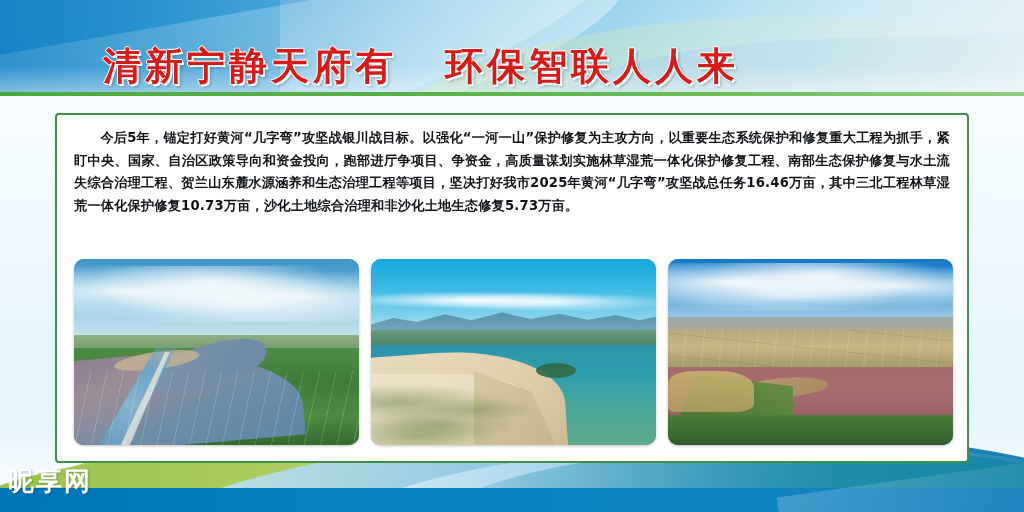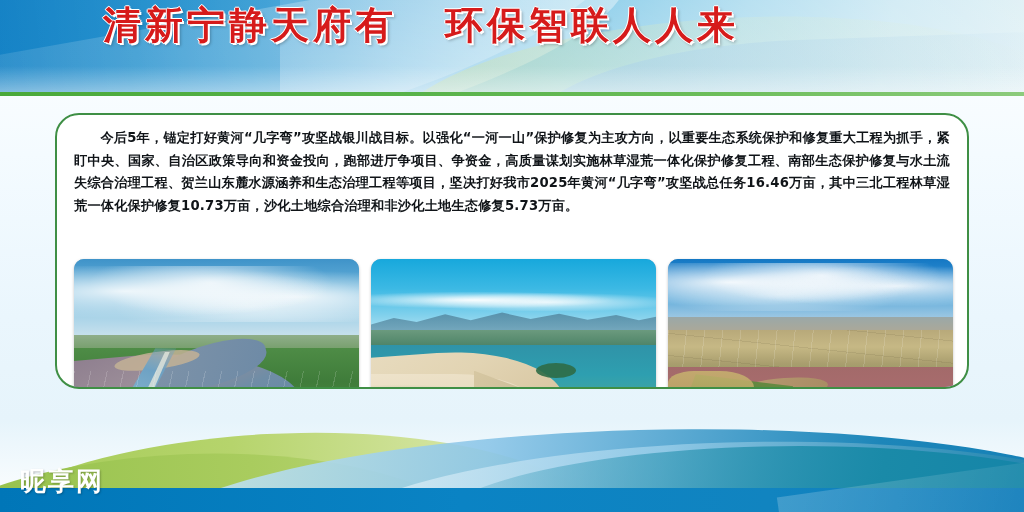--- a/index.html
+++ b/index.html
@@ -43,21 +43,21 @@
   .hw6 { left:0; top:66px; width:1024px; height:36px;
     background:linear-gradient(180deg,rgba(255,255,255,.0),rgba(255,255,255,.55)); }
 
   .header-rule {
     position:absolute; left:0; top:92px; width:1024px; height:4px;
     background:linear-gradient(90deg,#4aa93a,#58b24a 40%,#6cbd5a 70%,#8ccb7c);
   }
 
   .title-row {
     position:absolute; left:0; top:0; width:842px; height:92px;
-    display:flex; align-items:flex-start; justify-content:center; gap:48px;
+    display:flex; align-items:flex-end; justify-content:center; gap:48px;
     z-index:5;
   }
   .title-txt {
     font-family:"DejaVu Sans","Liberation Sans",sans-serif;
     font-size:38px; font-weight:bold; letter-spacing:4px;
     color:#d61b1b;
     text-shadow:
       1px 0 0 #fff,-1px 0 0 #fff,0 1px 0 #fff,0 -1px 0 #fff,
       2px 2px 0 #ffffff, 3px 3px 3px rgba(0,0,0,.25);
     white-space:nowrap;
@@ -85,21 +85,21 @@
     background:linear-gradient(100deg,rgba(120,190,220,.2),#1a8aa8 60%,#0e7fa8 100%);
     border-radius:60%/100% 100% 0 0; }
   .fbottom { left:0; top:68px; width:1024px; height:46px;
     background:linear-gradient(90deg,#0076b8,#0a83c4 45%,#1184c0 75%,#0f7cba); }
   .fdiag { left:780px; top:52px; width:360px; height:70px;
     background:linear-gradient(115deg,rgba(255,255,255,.20),rgba(255,255,255,0));
     transform:rotate(-8deg); }
 
   
   .watermark {
-    position:absolute; left:20px; top:464px; z-index:9;
+    position:absolute; left:8px; top:464px; z-index:9;
     display:flex; align-items:flex-start; gap:8px;
   }
   .wm-cn {
     font-family:"DejaVu Sans","Liberation Sans",sans-serif;
     font-size:26px; font-weight:bold; color:#ffffff; letter-spacing:2px;
     text-shadow:1px 1px 2px rgba(0,0,0,.25);
   }
   .wm-url {
     font-family:"Liberation Serif","DejaVu Serif",serif;
     font-style:italic; font-size:21px; font-weight:bold;
@@ -110,24 +110,24 @@
   .id-badge {
     position:absolute; right:10px; top:473px; z-index:9;
     background:rgba(17,62,92,.55);
     color:#e9f3f8; font-size:12.5px; letter-spacing:.2px;
     padding:3px 8px 4px; white-space:nowrap;
     font-family:"Liberation Sans","DejaVu Sans",sans-serif;
   }
 
   
   .card {
-    position:absolute; left:55px; top:113px; width:914px; height:276px;
+    position:absolute; left:55px; top:113px; width:914px; height:350px;
     background:#ffffff;
     border:2px solid #3f8f45;
-    border-radius:24px;
+    border-radius:4px;
     padding:12px 17px 0 17px;
     overflow:hidden;
     z-index:6;
   }
 
   .para {
     font-family:"DejaVu Sans","Liberation Sans",sans-serif;
     font-size:13.2px;
     line-height:22.5px;
     color:#101418;

